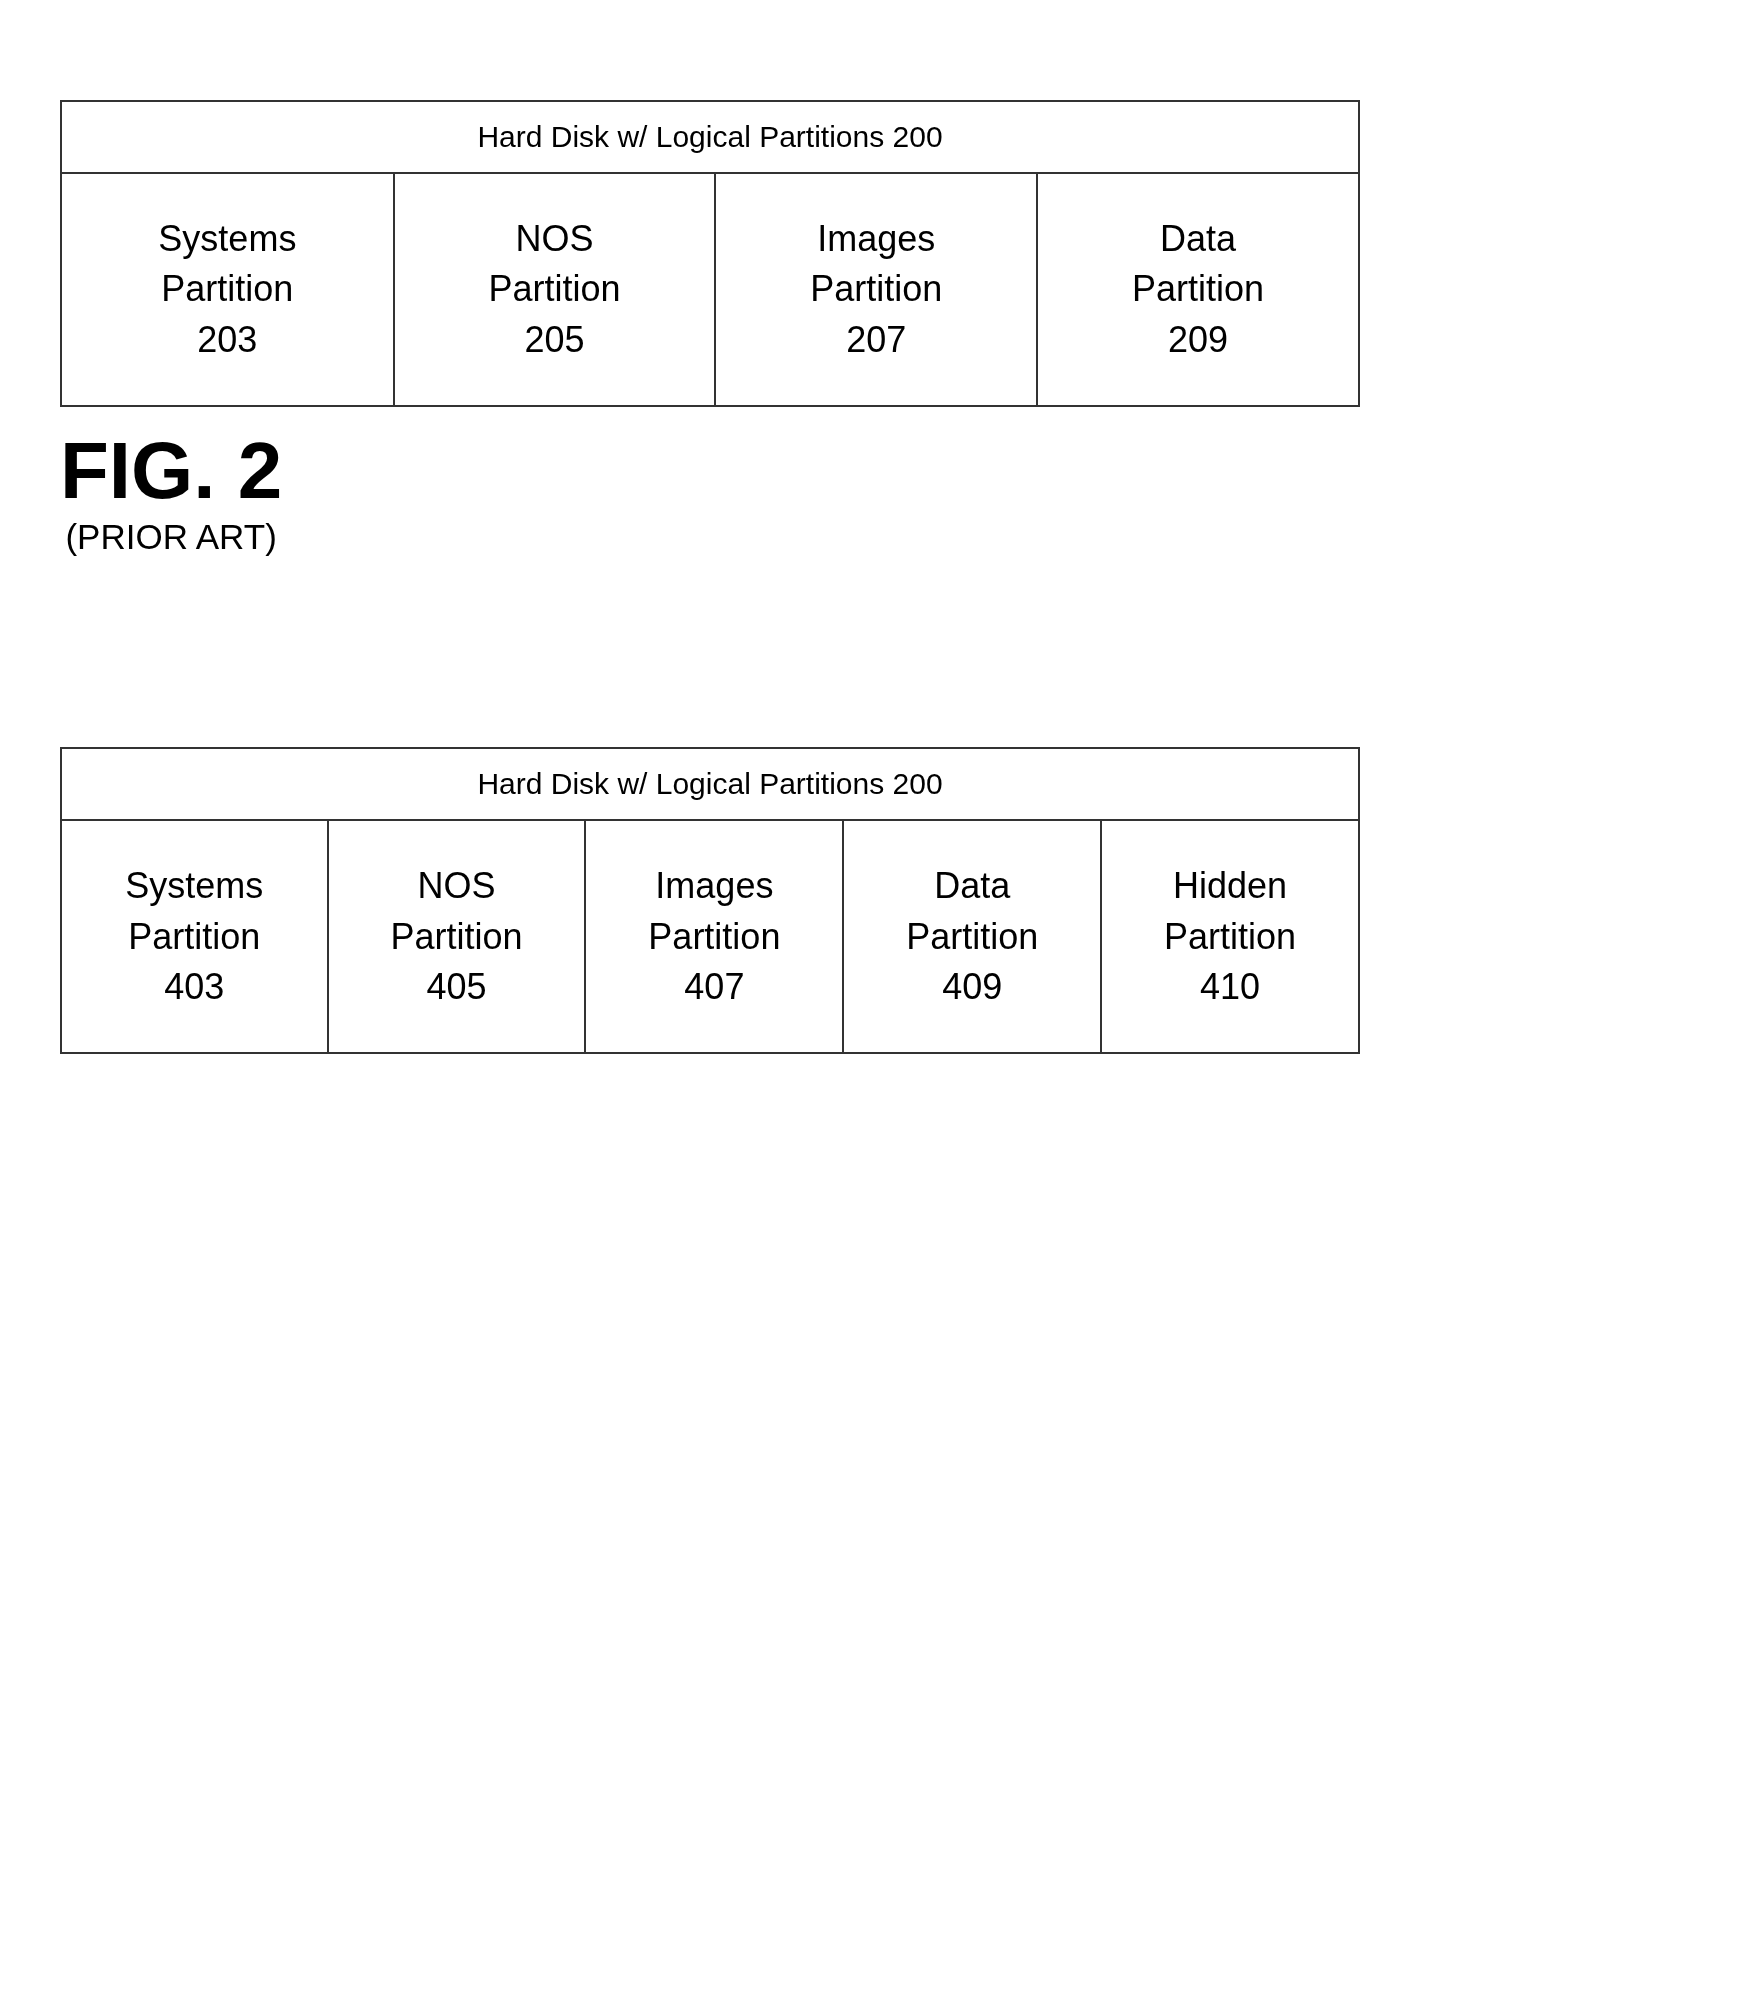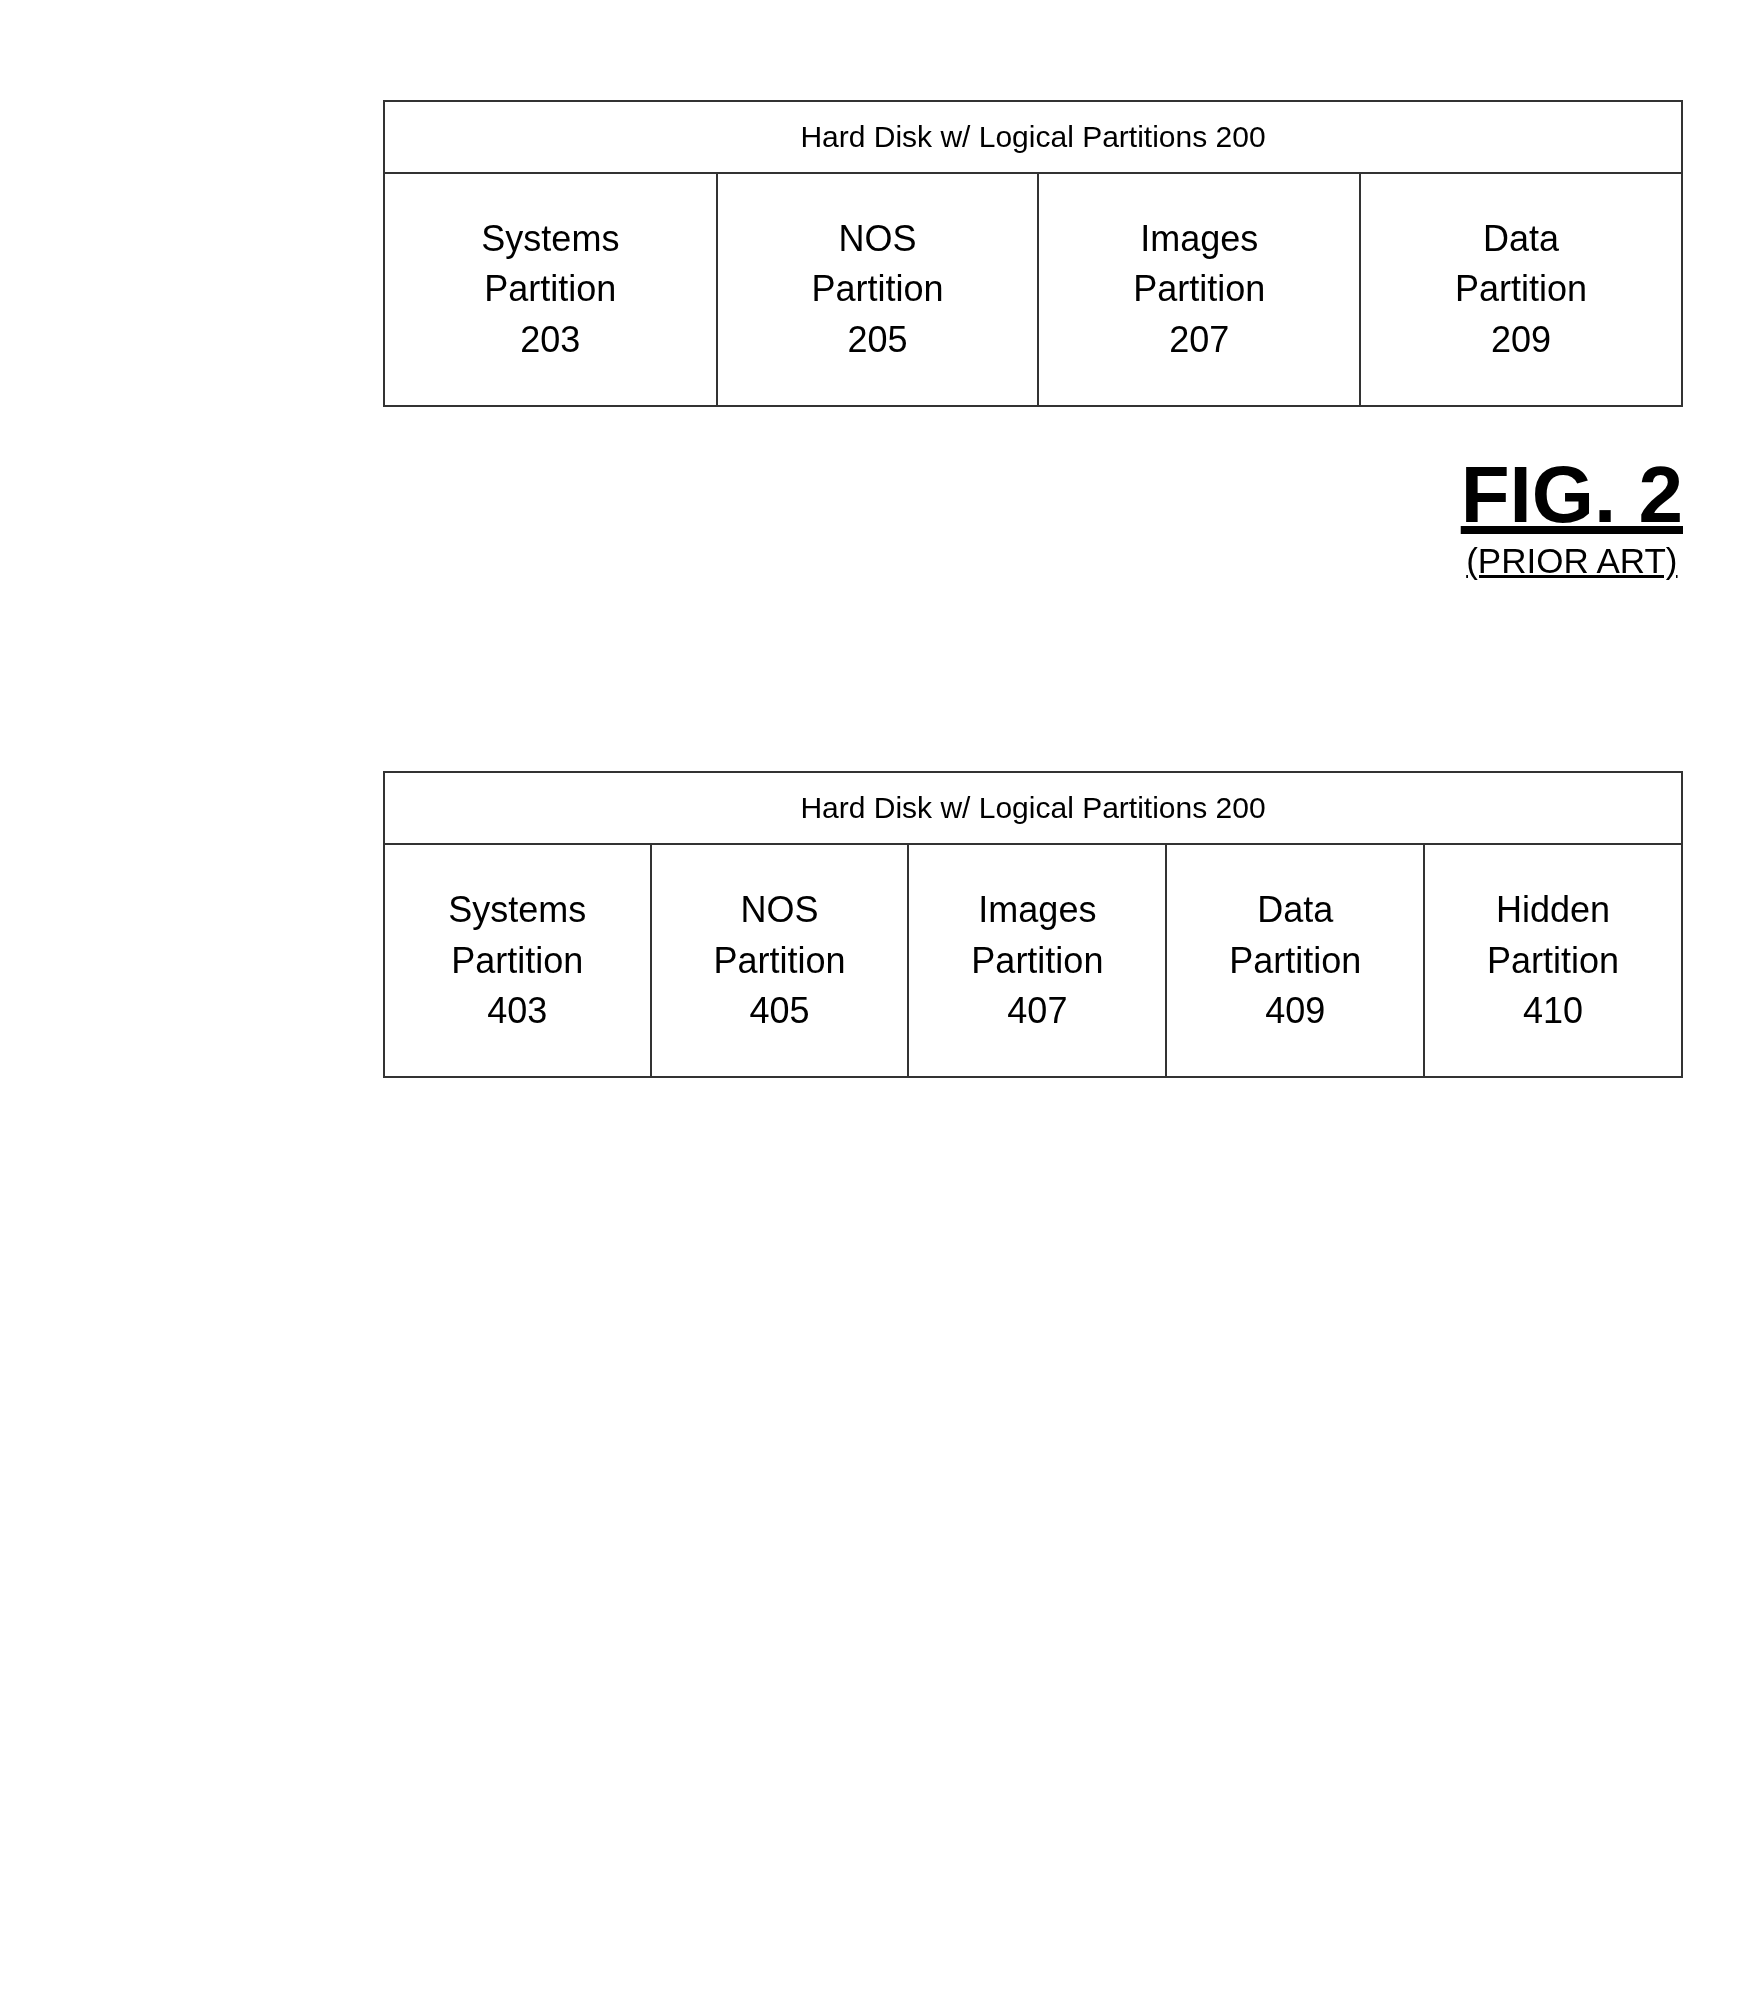--- a/index.html
+++ b/index.html
@@ -16,21 +16,21 @@
       display: flex;
       flex-direction: column;
       align-items: center;
       padding: 40px 60px;
     }
 
     .diagram-container {
       width: 100%;
       display: flex;
       flex-direction: column;
-      align-items: flex-end;
+      align-items: flex-start;
     }
 
     
     .disk-table {
       border-collapse: collapse;
       width: 85%;
       max-width: 1300px;
     }
 
     .disk-table th {
@@ -45,24 +45,23 @@
       border: 2px solid #333;
       text-align: center;
       padding: 40px 20px;
       font-size: 36px;
       vertical-align: middle;
       line-height: 1.4;
     }
 
     
     .fig-label {
-      margin-top: 48px;
+      margin-top: 24px;
       margin-bottom: 10px;
       text-align: center;
-      text-decoration: underline;
     }
 
     .fig-label .fig-number {
       font-size: 80px;
       font-weight: bold;
       font-family: Arial, Helvetica, sans-serif;
       line-height: 1;
     }
 
     .fig-label .fig-sub {

